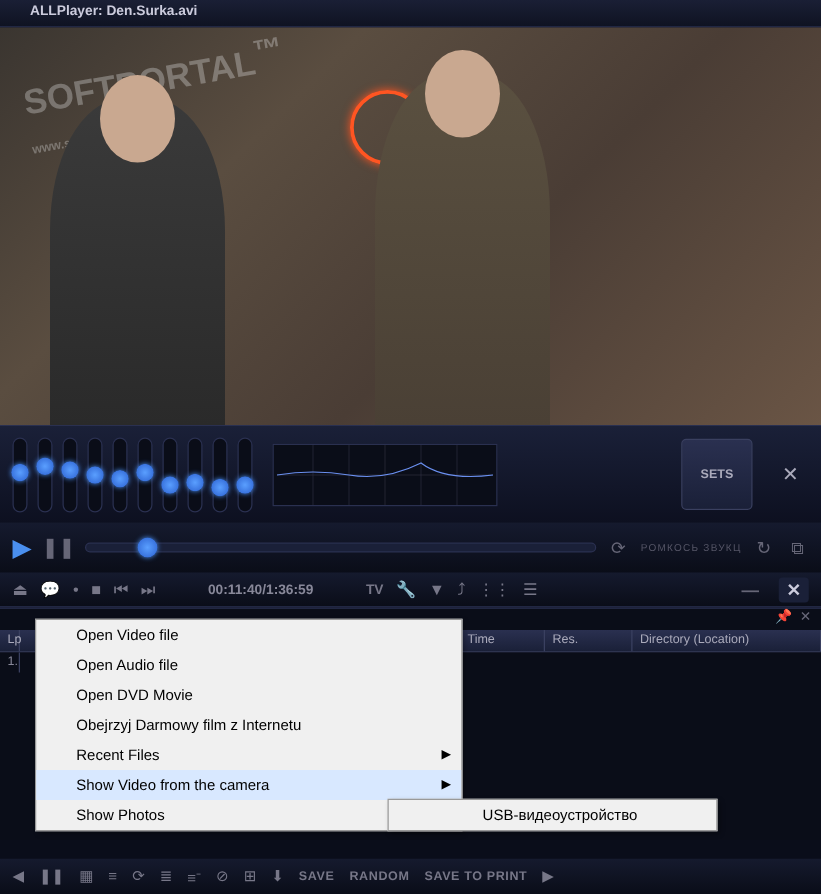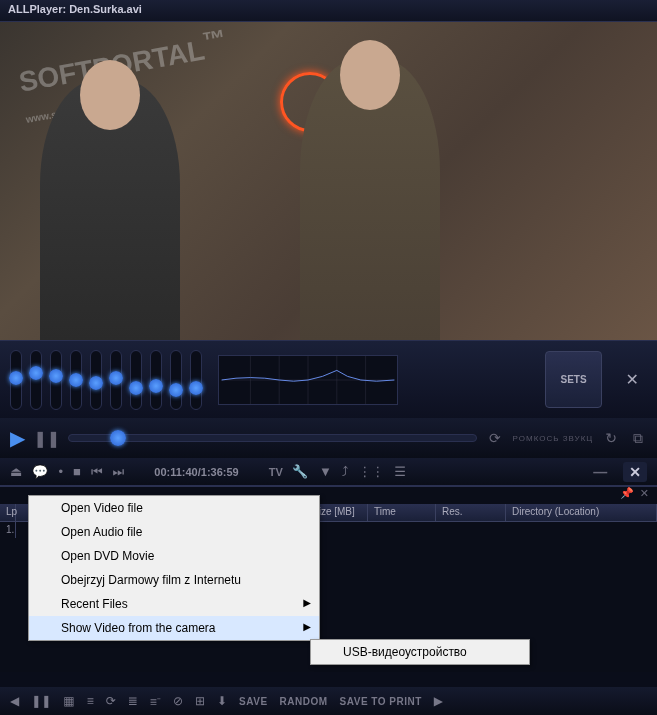--- a/index.html
+++ b/index.html
@@ -1,17 +1,17 @@
 <!DOCTYPE html>
 <html><head>
 <meta charset="utf-8">
 <style>
 * { margin: 0; padding: 0; box-sizing: border-box; font-family: Arial, sans-serif; }
 body { background: #0a0d1a; width: 657px; height: 715px; overflow: hidden; color: #aab; }
-.titlebar { background: linear-gradient(#1a1f35, #0f1322); height: 22px; padding: 3px 8px; font-size: 11px; font-weight: bold; color: #ccd; border-bottom: 1px solid #2a3050; }
+.titlebar { background: linear-gradient(#1a1f35, #0f1322); height: 22px; padding: 3px 24px; font-size: 11px; font-weight: bold; color: #ccd; border-bottom: 1px solid #2a3050; }
 .video-area { height: 318px; background: linear-gradient(135deg, #3a3530 0%, #5a4d40 30%, #4a3d35 60%, #6a5545 100%); position: relative; }
 .person { position: absolute; bottom: 0; width: 140px; height: 280px; background: linear-gradient(#3a3a3a, #2a2a2a); border-radius: 40% 40% 0 0; }
 .p1 { left: 40px; height: 260px; }
 .p2 { left: 300px; height: 280px; background: linear-gradient(#5a5040, #4a4035); }
 .head { position: absolute; top: -20px; left: 50%; transform: translateX(-50%); width: 60px; height: 70px; background: #c9a890; border-radius: 50%; }
 .watermark { position: absolute; top: 20px; left: 20px; transform: rotate(-10deg); font-size: 28px; font-weight: bold; color: rgba(220,220,220,0.35); font-family: Georgia, serif; }
 .watermark .sub { font-size: 10px; }
 .neon { position: absolute; top: 50px; left: 280px; width: 60px; height: 60px; border: 3px solid #ff5522; border-radius: 50%; box-shadow: 0 0 8px #ff5522; }
 
 .eq-panel { height: 78px; background: linear-gradient(#1a2038, #0d1020); display: flex; align-items: center; padding: 0 10px; gap: 6px; border-top: 1px solid #2a3050; }
@@ -26,21 +26,21 @@
 .seek-panel { height: 40px; background: linear-gradient(#151a2e, #0a0d18); display: flex; align-items: center; padding: 0 10px; gap: 8px; }
 .play-btn { color: #4a8fef; font-size: 20px; cursor: pointer; }
 .pause-btn { color: #667; font-size: 16px; cursor: pointer; }
 .seek-bar { flex: 1; height: 8px; background: #1a2038; border-radius: 4px; position: relative; border: 1px solid #2a3050; }
 .seek-thumb { position: absolute; width: 16px; height: 16px; background: radial-gradient(#5a9fff, #2a5fcf); border-radius: 50%; top: -5px; left: 10%; box-shadow: 0 0 4px #4a8fef; }
 .repeat-btn, .refresh-btn, .fullscreen-btn { color: #667; font-size: 14px; cursor: pointer; padding: 0 4px; }
 .vol-label { font-size: 8px; color: #556; letter-spacing: 1px; }
 
 .tool-panel { height: 28px; background: linear-gradient(#151a2e, #0a0d18); display: flex; align-items: center; padding: 0 10px; gap: 10px; font-size: 12px; color: #667; border-bottom: 1px solid #2a3050; }
 .tb-icon { cursor: pointer; font-size: 13px; color: #778; }
-.time-display { font-size: 11px; color: #889; font-weight: bold; margin: 0 20px; }
+.time-display { font-size: 11px; color: #889; font-weight: bold; margin: 0 32px; }
 .tv-btn { font-size: 11px; font-weight: bold; }
 .spacer { flex: 1; }
 .minimize-btn, .close-btn { font-size: 14px; font-weight: bold; cursor: pointer; padding: 2px 6px; }
 .close-btn { background: #1a2038; border-radius: 3px; color: #ccd; }
 
 .playlist-header { height: 18px; background: #0a0d18; display: flex; justify-content: flex-end; padding: 0 8px; gap: 6px; font-size: 11px; color: #667; border-top: 1px solid #2a3050; }
 .playlist-header span { cursor: pointer; }
 
 .columns { height: 18px; background: linear-gradient(#2a3050, #1a2038); display: flex; font-size: 10px; color: #aab; border-bottom: 1px solid #3a4060; }
 .col { padding: 2px 6px; border-right: 1px solid #3a4060; }
@@ -51,25 +51,25 @@
 .col-res { width: 70px; }
 .col-dir { flex: 1; }
 .rows { height: 150px; background: #0a0d18; }
 .row1 { height: 16px; display: flex; font-size: 10px; color: #889; }
 
 .bottom-panel { height: 28px; background: linear-gradient(#151a2e, #0a0d18); display: flex; align-items: center; padding: 0 10px; gap: 12px; font-size: 11px; color: #778; position: absolute; bottom: 0; width: 100%; }
 .bb { cursor: pointer; font-size: 12px; }
 .bb-text { font-size: 10px; font-weight: bold; letter-spacing: 0.5px; cursor: pointer; }
 
 .context-menu { position: absolute; background: #f0f0f0; border: 1px solid #999; box-shadow: 2px 2px 4px rgba(0,0,0,0.3); color: #000; font-size: 12px; z-index: 100; }
-.cm-main { top: 495px; left: 28px; width: 292px; }
+.cm-main { top: 495px; left: 28px; width: 342px; }
 .cm-item { padding: 5px 20px 5px 32px; cursor: pointer; position: relative; }
 .cm-item.highlighted { background: #d8e8ff; }
 .cm-arrow { position: absolute; right: 8px; top: 5px; font-size: 10px; }
-.cm-sub { top: 639px; left: 310px; width: 220px; }
+.cm-sub { top: 639px; left: 310px; width: 264px; text-align: center; }
 </style>
 </head>
 <body>
 
 <div class="titlebar">ALLPlayer: Den.Surka.avi</div>
 
 <div class="video-area">
   <div class="watermark">
     <span>SOFTPORTAL</span><sup>™</sup><br>
     <span class="sub">www.softportal.com</span>
@@ -198,17 +198,18 @@
   <span class="bb">▶</span>
 </div>
 
 <div class="context-menu cm-main">
   <div class="cm-item">Open Video file</div>
   <div class="cm-item">Open Audio file</div>
   <div class="cm-item">Open DVD Movie</div>
   <div class="cm-item">Obejrzyj Darmowy film z Internetu</div>
   <div class="cm-item"><span>Recent Files</span><span class="cm-arrow">▶</span></div>
   <div class="cm-item highlighted"><span>Show Video from the camera</span><span class="cm-arrow">▶</span></div>
+  <div class="cm-item">Show Photos</div>
 </div>
 
 <div class="context-menu cm-sub">
   <div class="cm-item">USB-видеоустройство</div>
 </div>
 
 </body></html>

